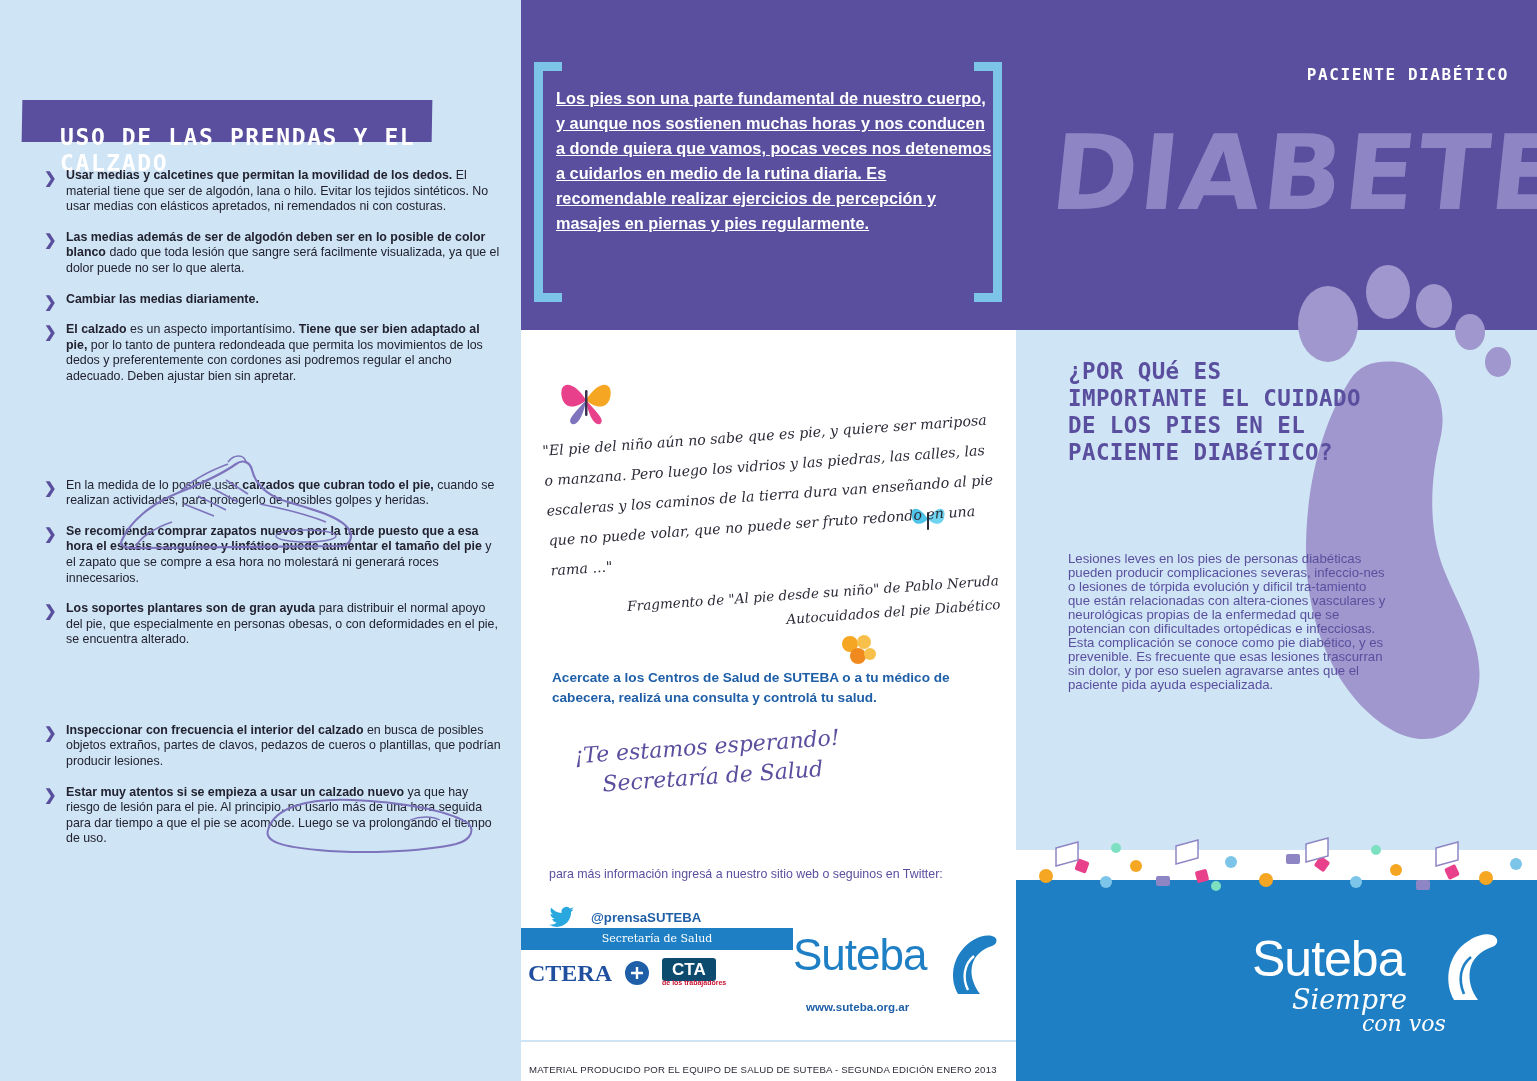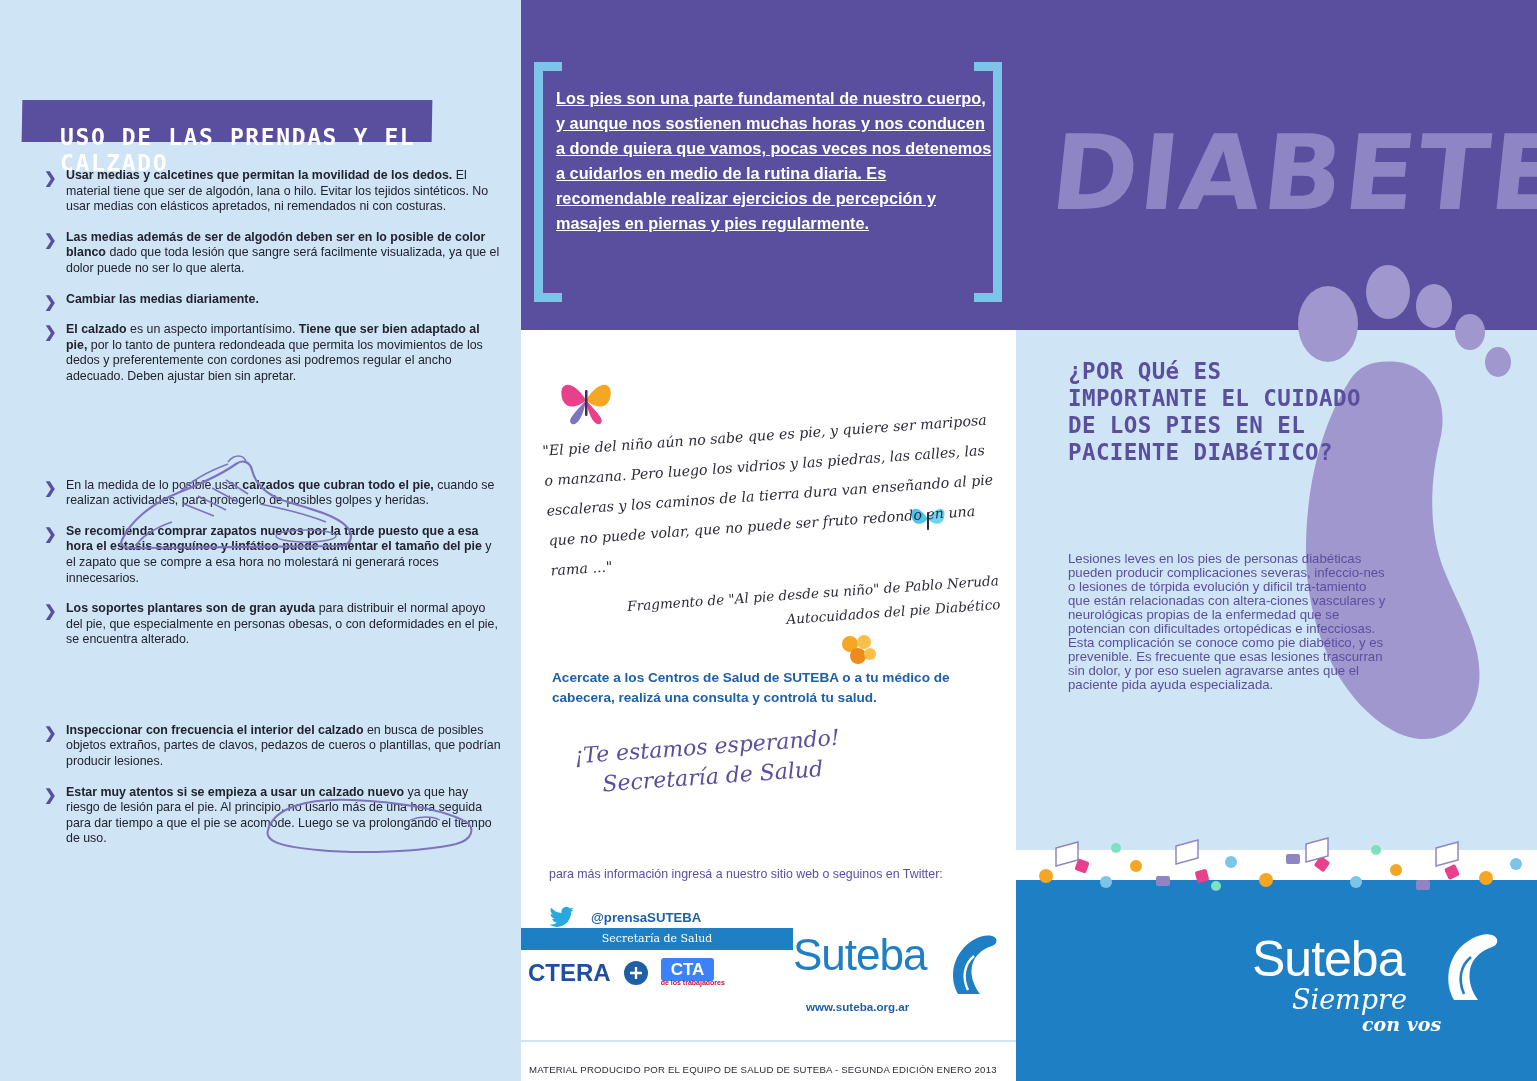--- a/index.html
+++ b/index.html
@@ -126,23 +126,23 @@
     background:#1f7fc4;
   }
   .ctera-band span {
     display:block; text-align:center; color:#fff; font-size:11px;
     line-height:22px; font-family:"DejaVu Serif", serif;
   }
   .ctera-logos {
     position:absolute; left:528px; top:955px; width:260px; height:36px;
     display:flex; align-items:center; gap:12px;
   }
-  .ctera-text { color:#1f4f9e; font-weight:bold; font-size:24px; font-family:Liberation Sans, sans-serif; }
+  .ctera-text { color:#1f4f9e; font-weight:bold; font-size:24px; font-family:Liberation Serif, serif; }
   .cta-badge {
-    background:#3b82f6; color:#fff; font-weight:bold; font-size:17px;
+    background:#0c4a6e; color:#fff; font-weight:bold; font-size:17px;
     padding:2px 10px; border-radius:3px; line-height:18px;
   }
   .cta-sub { font-size:7px; color:#c8102e; font-weight:bold; display:block; text-align:center; }
 
   .footer-credit {
     position:absolute; left:521px; top:1048px; width:495px;
     text-align:left; padding-left:8px;
     color:#2b2b38; font-size:9.6px; letter-spacing:0.2px;margin-top:16px;
   }
   .mid-bottom-line {
@@ -175,21 +175,21 @@
   .confetti { position:absolute; left:1016px; top:836px; width:521px; height:56px; }
 
   .suteba-right {
     position:absolute; left:1252px; top:930px; width:270px; height:120px;
   }
   .suteba-right .suteba-word { color:#ffffff; font-size:50px; }
   .siempre {
     font-family:"DejaVu Serif", serif; font-style:italic; color:#ffffff;
     font-size:27px; line-height:28px;
   }
-  .convos { font-size:19px;font-weight:bold; }
+  .convos { font-size:22px; }
 
   svg { display:block; overflow:visible; }
 </style>
 </head>
 <body>
 
 <div class="panel-left"></div>
 
 <div class="left-header"></div>
 <div class="left-header-text">USO DE LAS PRENDAS Y EL CALZADO</div>
@@ -355,20 +355,21 @@
     <path d="M70 130 C44 170 26 230 26 300 C26 380 60 450 112 480 C150 502 190 482 198 440 C206 398 180 360 164 320 C148 280 150 230 160 190 C170 150 150 116 118 112 C96 110 80 114 70 130 Z" fill="#9f97cd"></path>
     <ellipse cx="48" cy="74" rx="30" ry="38" fill="#9f97cd"></ellipse>
     <ellipse cx="108" cy="42" rx="22" ry="27" fill="#9f97cd"></ellipse>
     <ellipse cx="154" cy="56" rx="18" ry="22" fill="#9f97cd"></ellipse>
     <ellipse cx="190" cy="82" rx="15" ry="18" fill="#9f97cd"></ellipse>
     <ellipse cx="218" cy="112" rx="13" ry="15" fill="#9f97cd"></ellipse>
   </svg>
 </div>
 
 <div class="r-kicker">
+  <div>PACIENTE DIABÉTICO</div>
 </div>
 
 <div class="r-diabetes">DIABETES</div>
 
 <div class="r-title">¿POR QUé ES IMPORTANTE EL CUIDADO DE LOS PIES EN EL PACIENTE DIABéTICO?</div>
 <div class="r-body">Lesiones leves en los pies de personas diabéticas pueden producir complicaciones severas, infeccio-nes o lesiones de tórpida evolución y dificil tra-tamiento que están relacionadas con altera-ciones vasculares y neurológicas propias de la enfermedad que se potencian con dificultades ortopédicas e infecciosas. Esta complicación se conoce como pie diabético, y es prevenible. Es frecuente que esas lesiones trascurran sin dolor, y por eso suelen agravarse antes que el paciente pida ayuda especializada.</div>
 
 <div class="confetti">
   <svg width="521" height="56" viewBox="0 0 521 56">
     <g fill="#f5a623">

